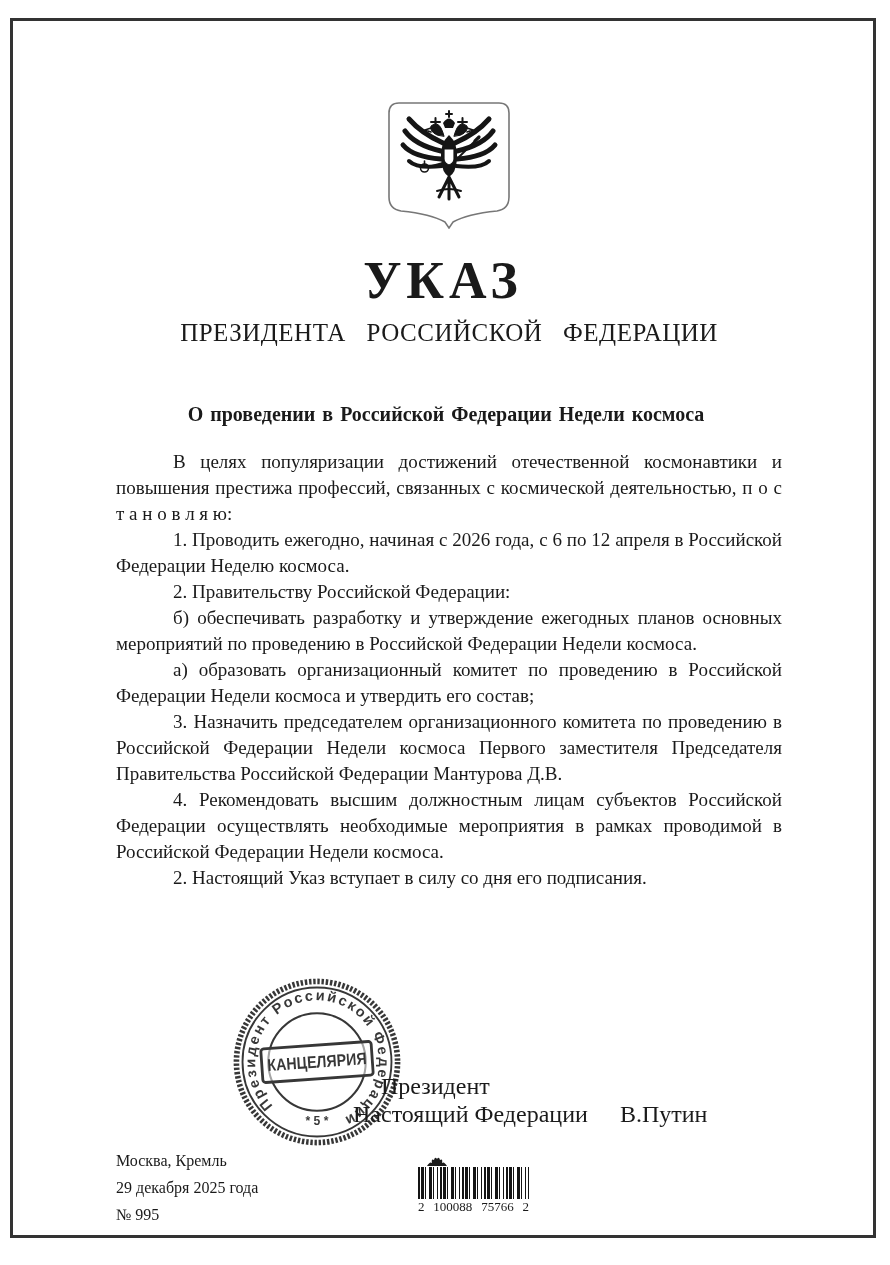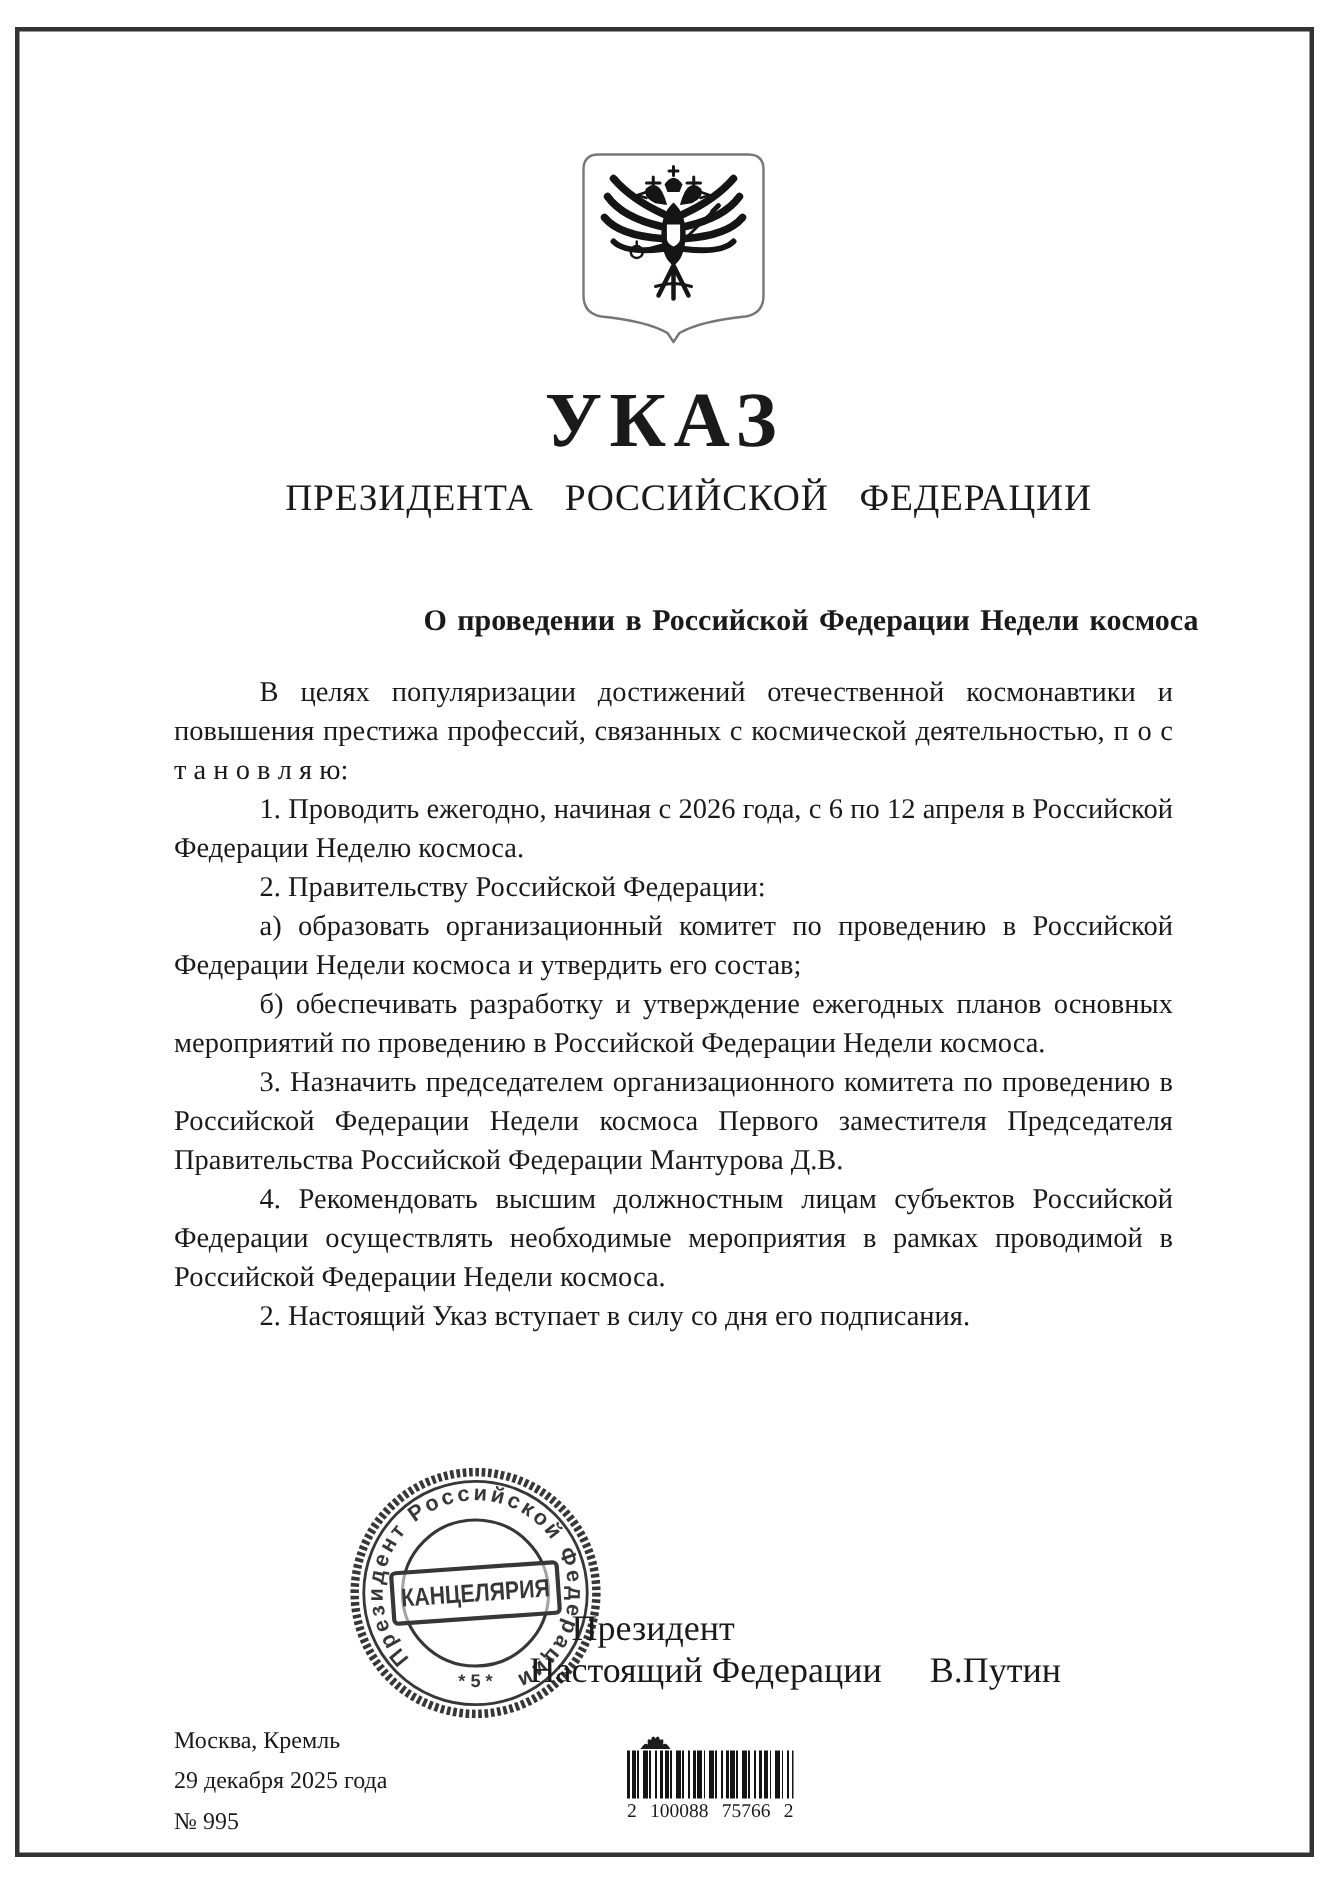--- a/index.html
+++ b/index.html
@@ -9,23 +9,23 @@
   .page{position:absolute;left:10px;top:18px;width:866px;height:1220px;
         box-sizing:border-box;border:3px solid #333;background:#fff;}
 
   
   .emblem-wrap{position:absolute;left:374px;top:80px;width:124px;height:128px;}
   .emblem-wrap svg{display:block;width:100%;height:100%;}
 
   
   .title{position:absolute;left:0;top:230px;width:100%;text-align:center;
          font-size:52px;letter-spacing:5px;font-weight:600;}
-  .subtitle{position:absolute;left:16px;top:298px;width:100%;text-align:center;
+  .subtitle{position:absolute;left:6px;top:298px;width:100%;text-align:center;
          font-size:25px;letter-spacing:.5px;word-spacing:14px;font-weight:500;}
-  .subject{position:absolute;left:80px;top:382px;width:706px;text-align:right;
+  .subject{position:absolute;left:80px;top:382px;width:706px;text-align:center;
          font-size:20px;font-weight:bold;word-spacing:2px;}
 
   
   .doc-body{position:absolute;left:103px;top:428px;width:666px;
             font-size:19px;line-height:26px;text-align:justify;}
   .doc-body p{margin:0;text-indent:57px;}
 
   
   .signature{position:absolute;left:330px;top:1051px;font-size:24px;line-height:28px;z-index:1;margin-left:10px;}
   .sig-line1{margin-left:28px;}
@@ -104,22 +104,22 @@
   </div>
 
   <div class="title">УКАЗ</div>
   <div class="subtitle">ПРЕЗИДЕНТА  РОССИЙСКОЙ  ФЕДЕРАЦИИ</div>
   <div class="subject">О проведении в Российской Федерации Недели космоса</div>
 
   <div class="doc-body">
     <p>В целях популяризации достижений отечественной космонавтики и повышения престижа профессий, связанных с космической деятельностью, п о с т а н о в л я ю:</p>
     <p>1. Проводить ежегодно, начиная с 2026 года, с 6 по 12 апреля в Российской Федерации Неделю космоса.</p>
     <p>2. Правительству Российской Федерации:</p>
+    <p>б) обеспечивать разработку и утверждение ежегодных планов основных мероприятий по проведению в Российской Федерации Недели космоса.</p>
     <p>а) образовать организационный комитет по проведению в Российской Федерации Недели космоса и утвердить его состав;</p>
-    <p>б) обеспечивать разработку и утверждение ежегодных планов основных мероприятий по проведению в Российской Федерации Недели космоса.</p>
     <p>3. Назначить председателем организационного комитета по проведению в Российской Федерации Недели космоса Первого заместителя Председателя Правительства Российской Федерации Мантурова Д.В.</p>
     <p>4. Рекомендовать высшим должностным лицам субъектов Российской Федерации осуществлять необходимые мероприятия в рамках проводимой в Российской Федерации Недели космоса.</p>
     <p>2. Настоящий Указ вступает в силу со дня его подписания.</p>
   </div>
 
   <div class="signature">
     <div class="sig-line1">Президент</div>
     <div>
       <span>Настоящий Федерации</span><span class="sig-name">В.Путин</span>
     </div>

